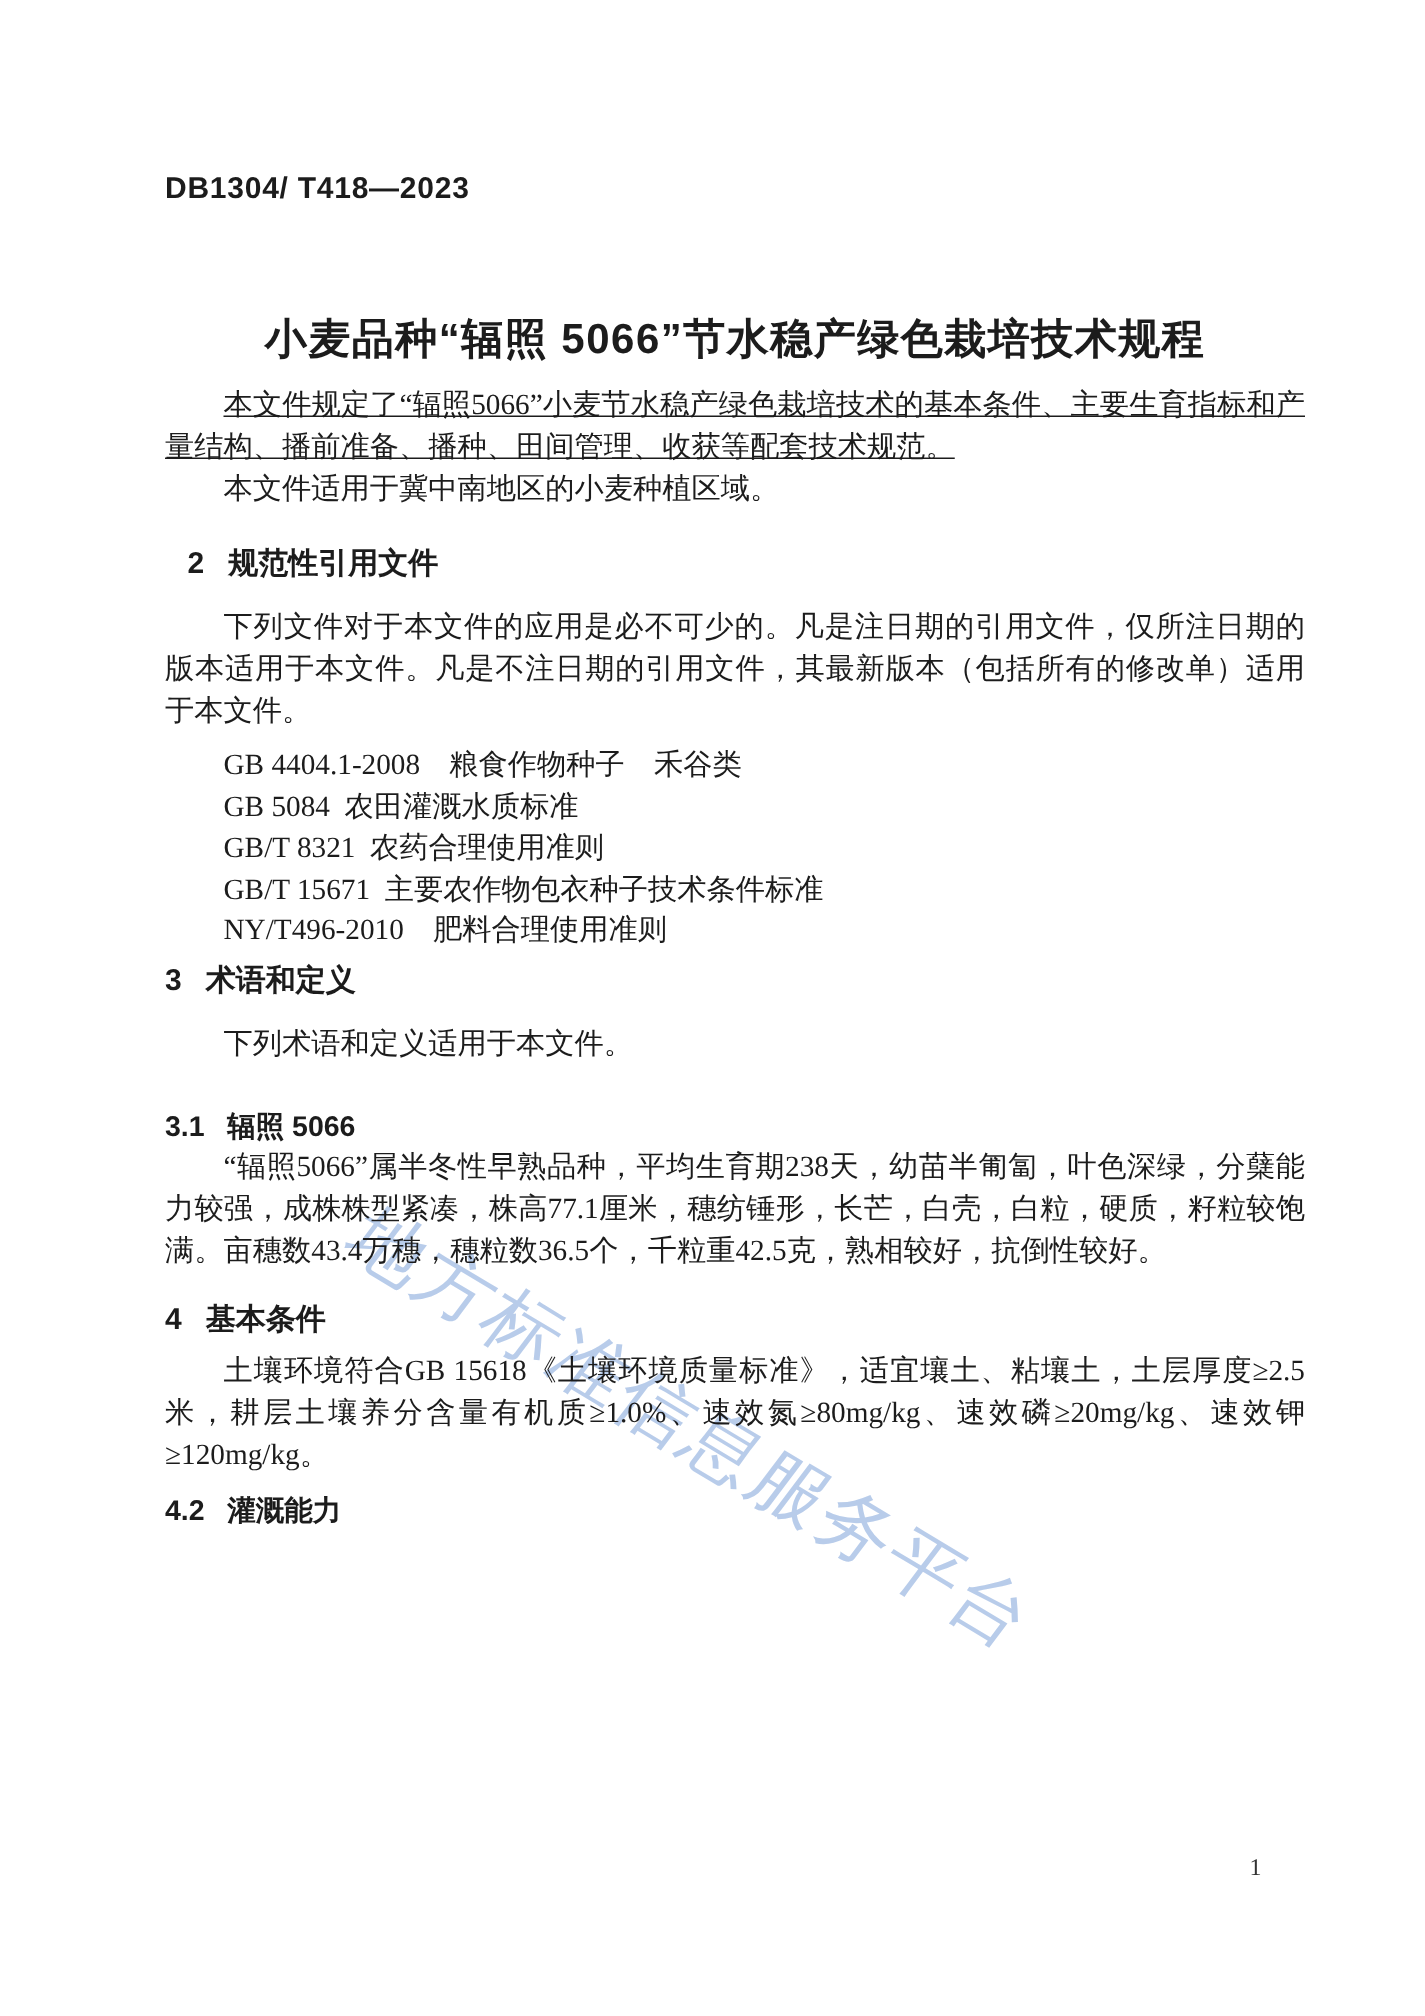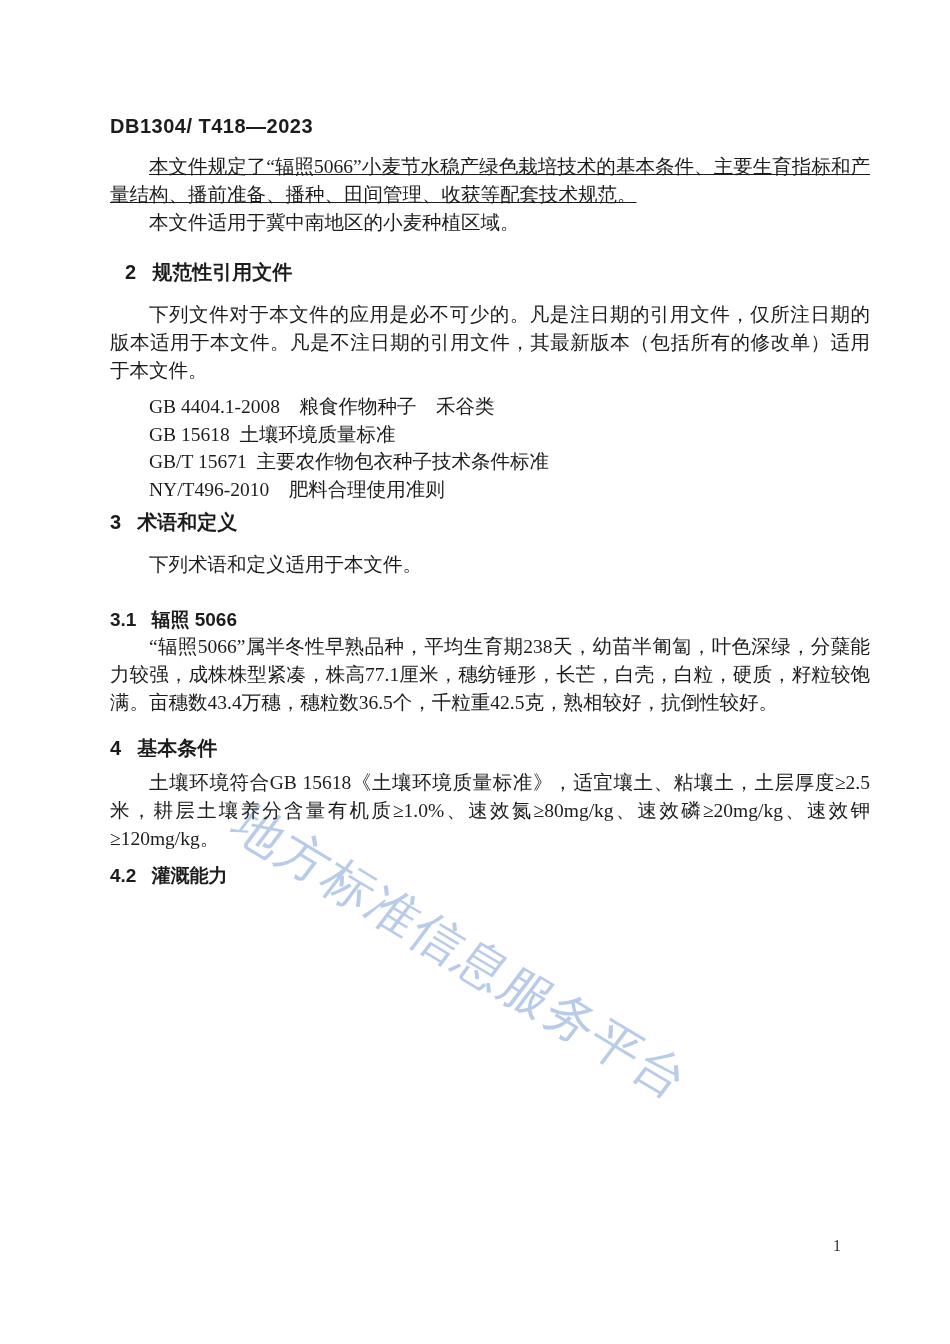--- a/index.html
+++ b/index.html
@@ -99,31 +99,33 @@
 <body>
 
 <div class="page">
 
   <div class="watermark">地方标准信息服务平台</div>
 
   <div class="content">
 
     <div class="doc-code">DB1304/ T418—2023</div>
 
+    <div class="doc-title">小麦品种“辐照 5066”节水稳产绿色栽培技术规程</div>
 
     <p class="para mt-p">本文件规定了“辐照5066”小麦节水稳产绿色栽培技术的基本条件、主要生育指标和产量结构、播前准备、播种、田间管理、收获等配套技术规范。</p>
     <p class="para">本文件适用于冀中南地区的小麦种植区域。</p>
 
     <div class="sec-h mt-s2">
       <span class="num">2</span><span>规范性引用文件</span>
     </div>
     <p class="para mt-p2">下列文件对于本文件的应用是必不可少的。凡是注日期的引用文件，仅所注日期的版本适用于本文件。凡是不注日期的引用文件，其最新版本（包括所有的修改单）适用于本文件。</p>
     <div class="refs">
       <div class="ref">GB 4404.1-2008　粮食作物种子　禾谷类</div>
-      <div class="ref">GB 15618  土壤环境质量标准</div>
+      <div class="ref">GB 5084  农田灌溉水质标准</div>
+      <div class="ref">GB/T 8321  农药合理使用准则</div>
       <div class="ref">GB/T 15671  主要农作物包衣种子技术条件标准</div>
       <div class="ref">NY/T496-2010　肥料合理使用准则</div>
     </div>
 
     <div class="sec-h mt-s3">
       <span class="num">3</span><span>术语和定义</span>
     </div>
     <p class="para mt-p3">下列术语和定义适用于本文件。</p>
 
     <div class="sub-h mt-s31">

